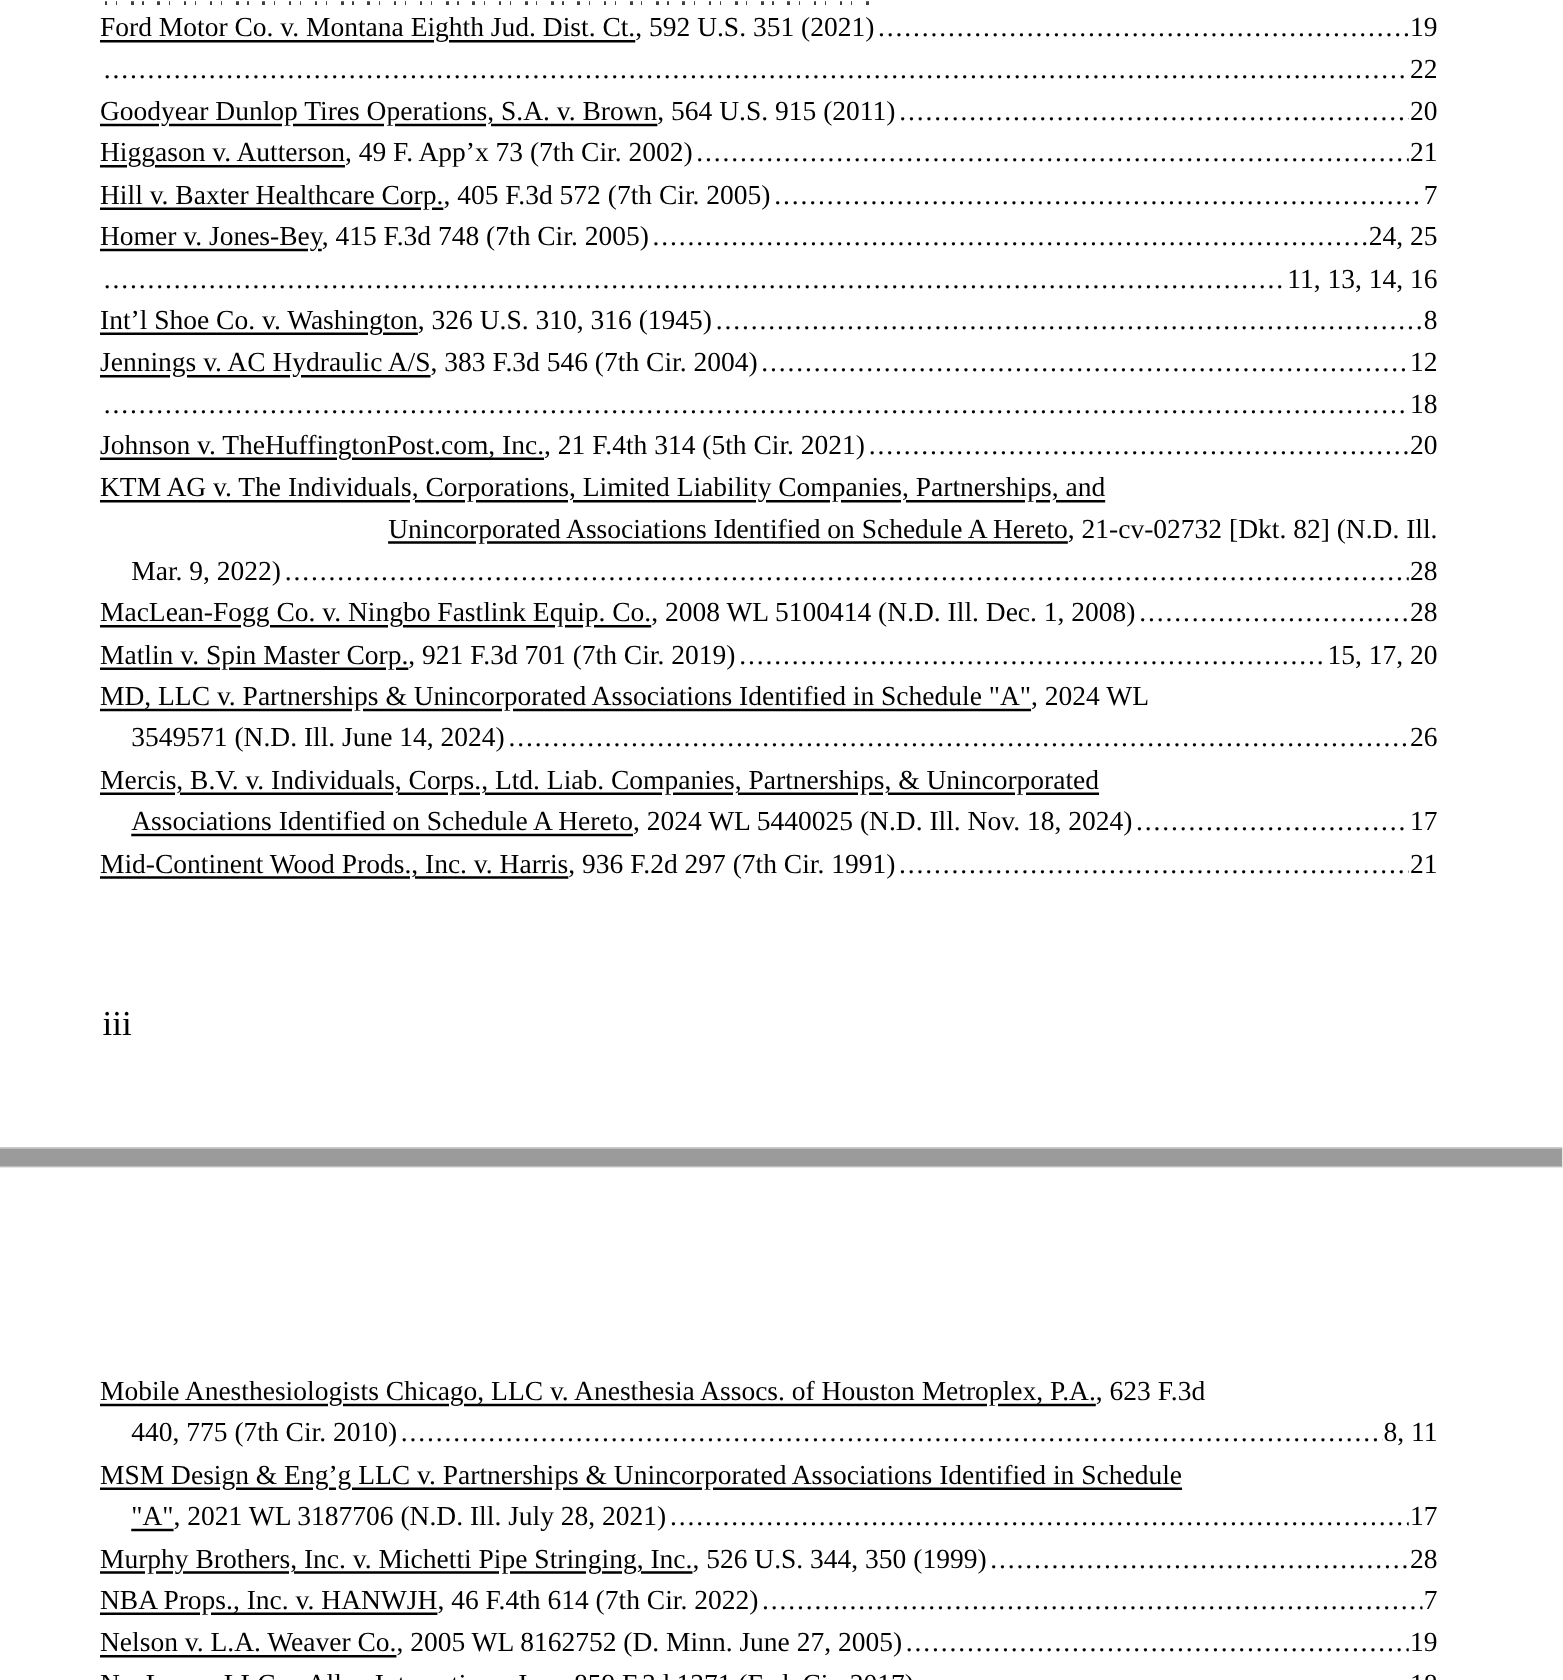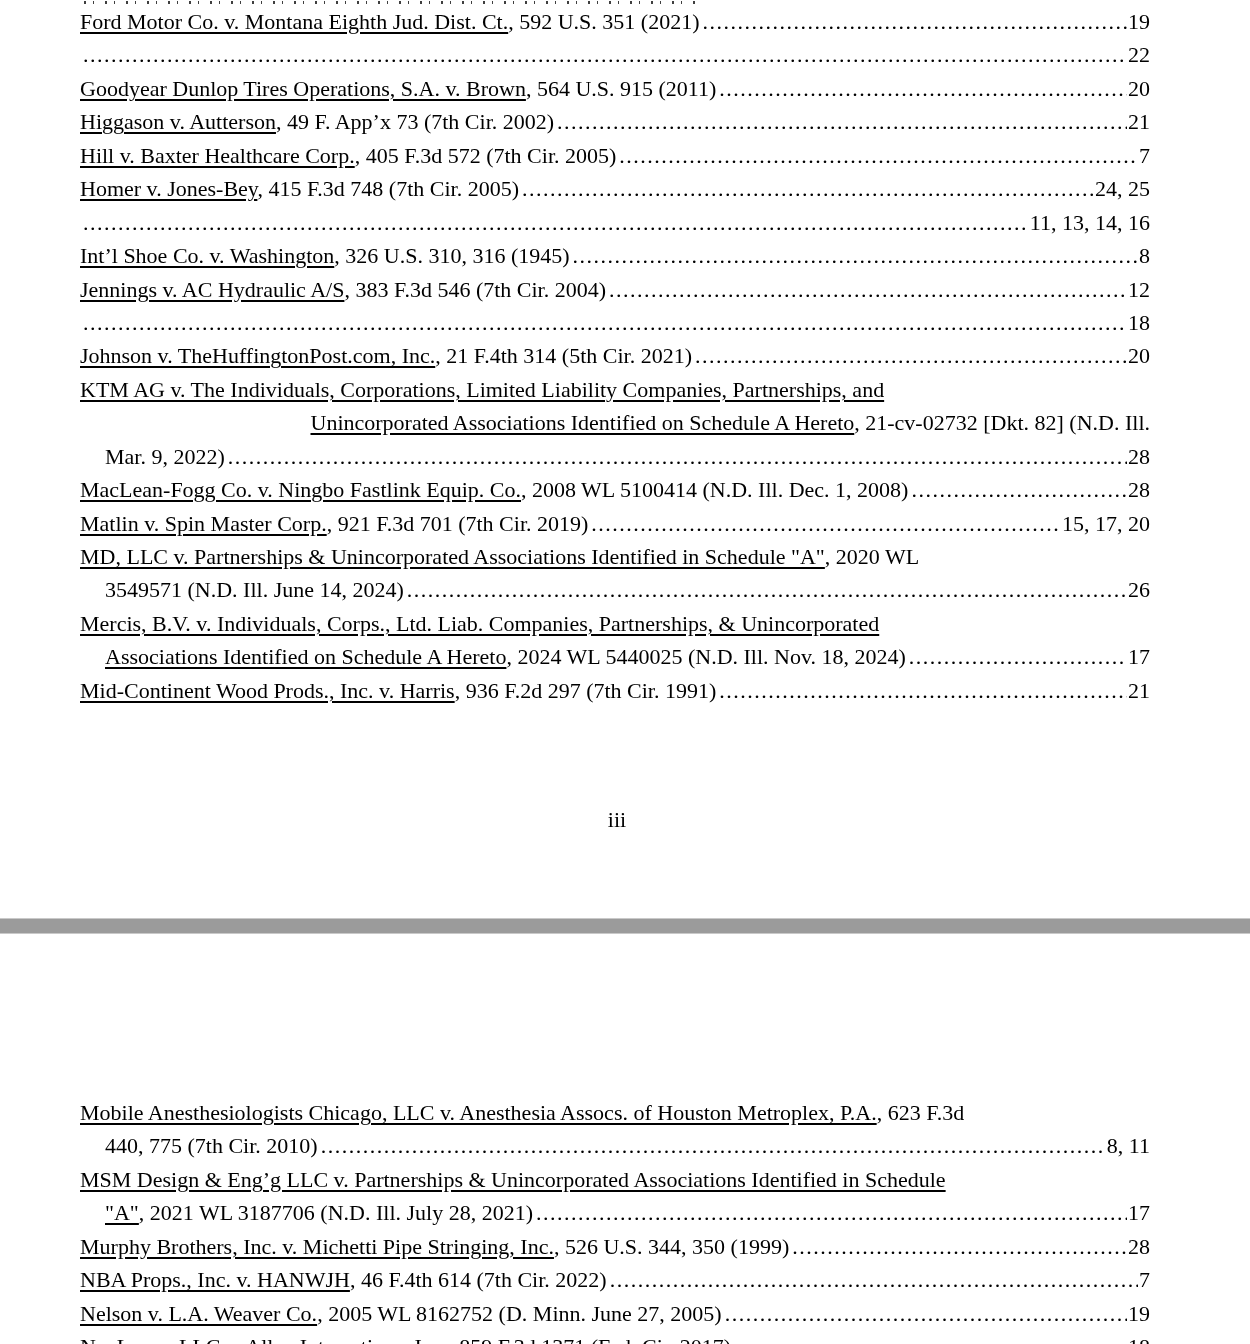--- a/index.html
+++ b/index.html
@@ -49,22 +49,21 @@
     flex: 1 1 auto;
     overflow: hidden;
     letter-spacing: 1.5px;
     margin: 0 1px 0 3px;
     min-width: 6px;
   }
   .pagenum { flex: 0 0 auto; text-align: right; }
   .folio {
     position: absolute; left: 82px; width: 1070px;
     top: 803px;
-    text-align: center;
-    font-size: 22px; line-height: 33px;
+    font-size: 28px; line-height: 33px;
   }
   
   .clipped-remnant-top {
     position: absolute; top: 1px; left: 84px;
     width: 616px; height: 3px;
     background: repeating-linear-gradient(90deg,
       #1d1d1d 0px, #1d1d1d 2px, transparent 2px, transparent 9px,
       #1d1d1d 9px, #1d1d1d 10px, transparent 10px, transparent 21px);
     opacity: .85;
   }
@@ -142,21 +141,21 @@
         <span class="txt"><span class="seg-u">MacLean-Fogg Co. v. Ningbo Fastlink Equip. Co.</span><span class="seg-p">, 2008 WL 5100414 (N.D. Ill. Dec. 1, 2008)</span></span>
         <span class="leader">............................................................................................................................................................................................................................</span>
         <span class="pagenum">28</span>
       </div>
       <div class="toa-line">
         <span class="txt"><span class="seg-u">Matlin v. Spin Master Corp.</span><span class="seg-p">, 921 F.3d 701 (7th Cir. 2019) </span></span>
         <span class="leader">............................................................................................................................................................................................................................</span>
         <span class="pagenum">15, 17, 20</span>
       </div>
       <div class="toa-line">
-        <span class="txt"><span class="seg-u">MD, LLC v. Partnerships &amp; Unincorporated Associations Identified in Schedule "A"</span><span class="seg-p">, 2020 WL</span></span>
+        <span class="txt"><span class="seg-u">MD, LLC v. Partnerships &amp; Unincorporated Associations Identified in Schedule "A"</span><span class="seg-p">, 2024 WL</span></span>
       </div>
       <div class="toa-line indent">
         <span class="txt"><span class="seg-p">3549571 (N.D. Ill. June 14, 2024) </span></span>
         <span class="leader">............................................................................................................................................................................................................................</span>
         <span class="pagenum">26</span>
       </div>
       <div class="toa-line">
         <span class="txt"><span class="seg-u">Mercis, B.V. v. Individuals, Corps., Ltd. Liab. Companies, Partnerships, &amp; Unincorporated</span></span>
       </div>
       <div class="toa-line indent">

